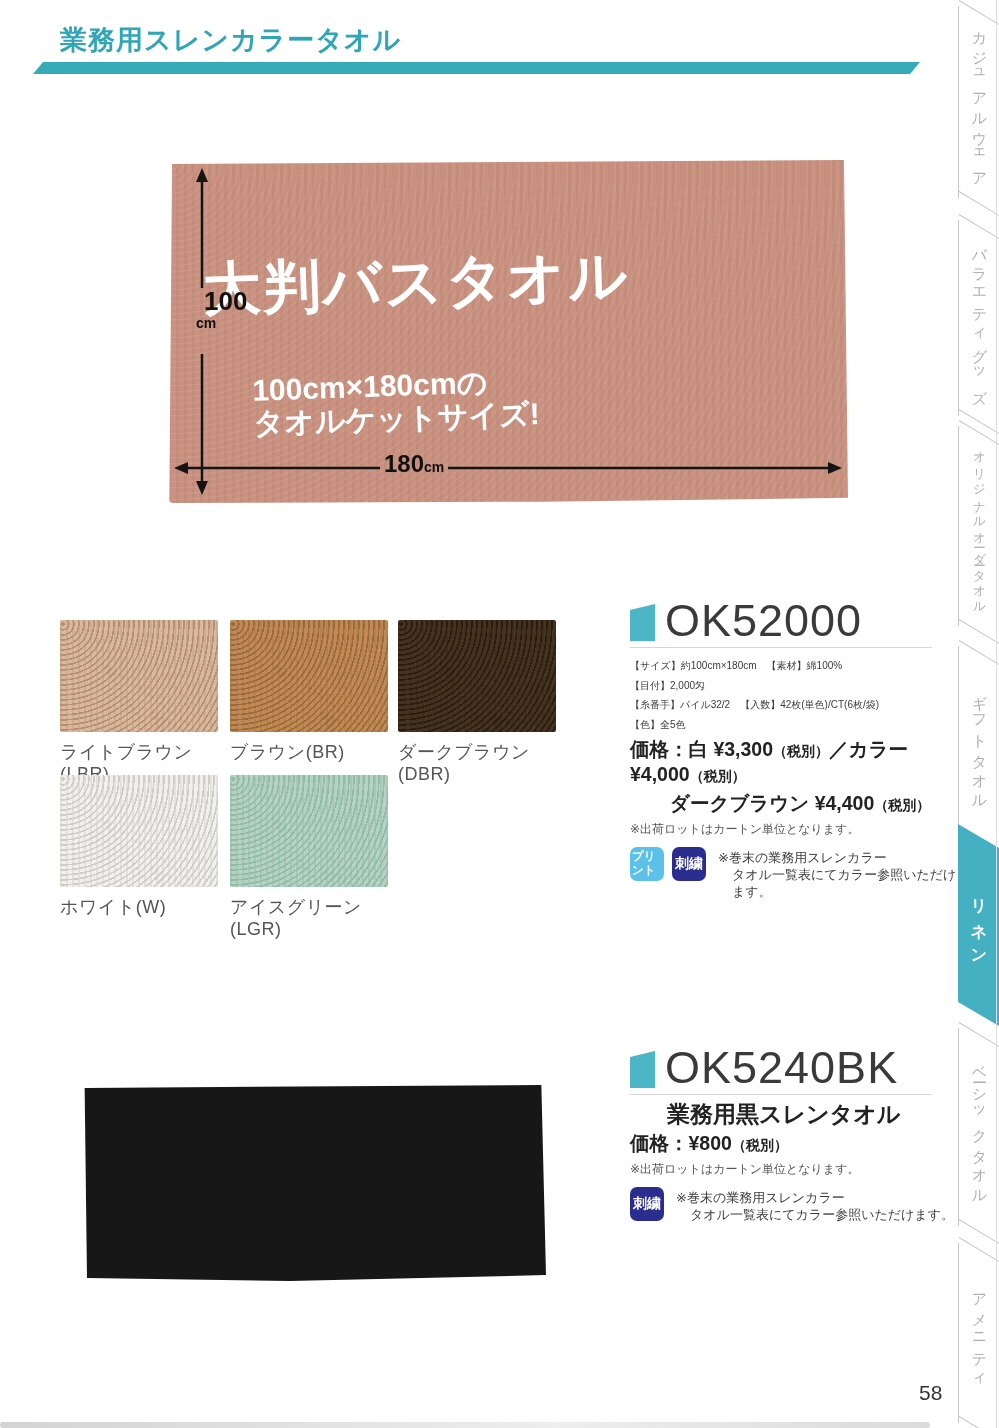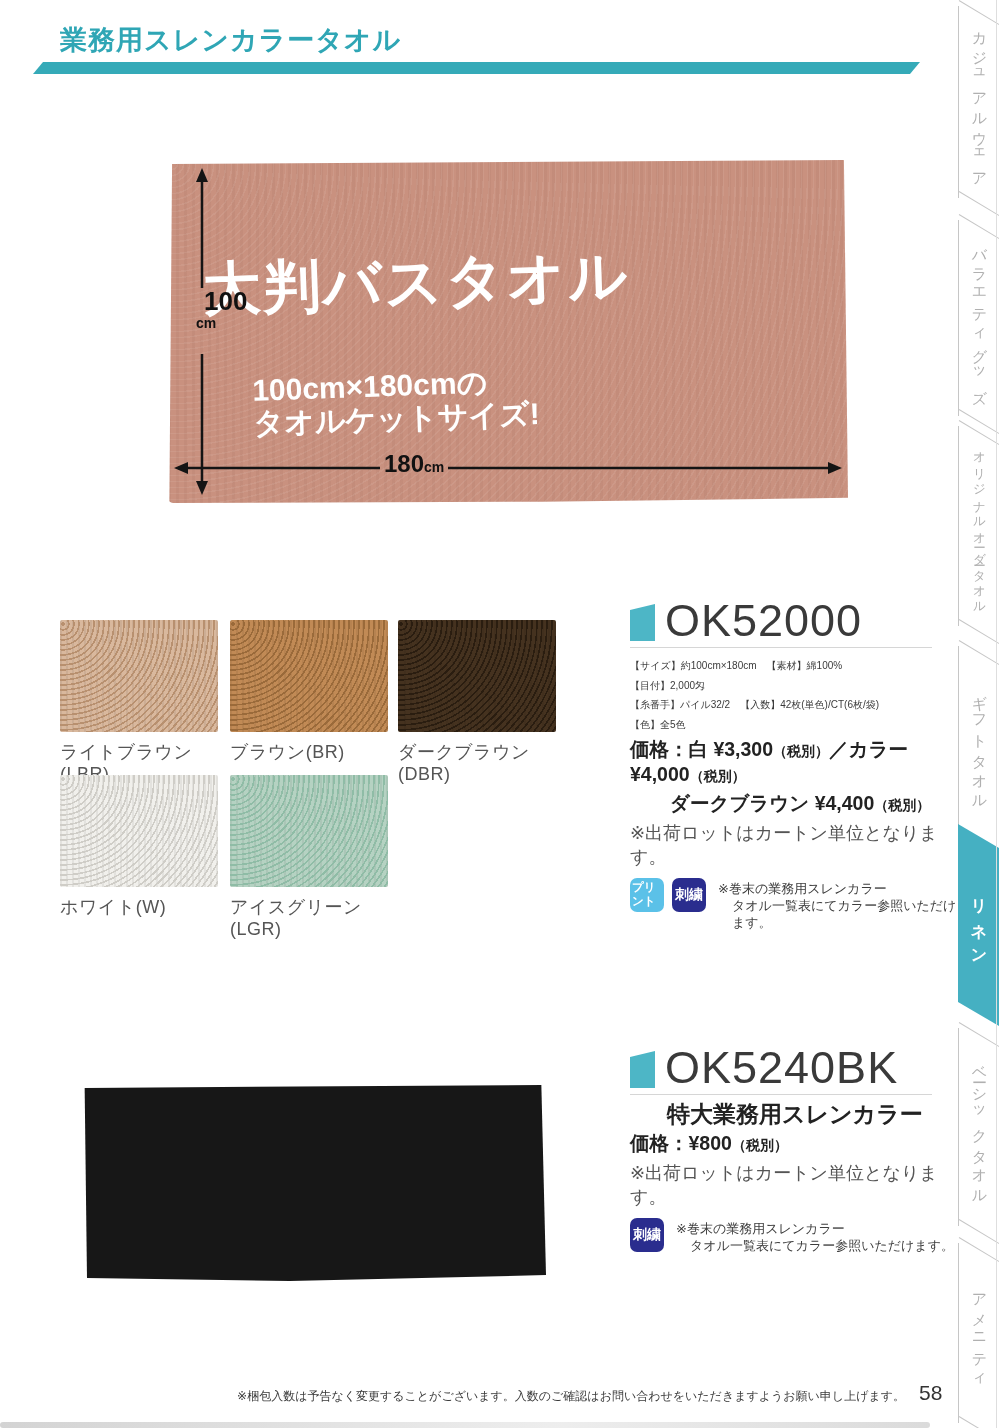--- a/index.html
+++ b/index.html
@@ -55,21 +55,21 @@
     clip-path:polygon(0 16%,100% 0,100% 100%,0 100%); }
   .code { margin-left:10px; font-size:45px; color:#3a3a3a; letter-spacing:1px; line-height:1; }
   .code-rule { margin-top:4px; width:302px; height:1px; background:#d6d6d6; }
   .pname { margin-top:6px; padding-left:32px; font-size:21.5px; font-weight:bold;
     color:#222; line-height:1.17; }
   .p2 .pname { padding-left:37px; font-size:23px; }
   .spec-block { margin-top:8px; font-size:10px; line-height:19.5px; color:#3b3b3b; }
   .price { margin-top:4px; font-size:19.5px; font-weight:bold; color:#222; line-height:23px; }
   .price.indent { padding-left:40px; }
   .tax { font-size:14px; font-weight:600; }
-  .lot-note { margin-top:4px; font-size:18px; color:#555; }
+  .lot-note { margin-top:4px; font-size:12px; color:#555; }
   .badge-row { margin-top:9px; display:flex; align-items:flex-start; }
   .badge { width:34px; height:34px; border-radius:7px; display:flex; align-items:center;
     justify-content:center; text-align:left; color:#fff; font-weight:bold; flex:0 0 auto; }
   .badge + .badge { margin-left:8px; }
   .badge-print { background:#5bc1e8; font-size:11.5px; line-height:1.2; padding:2px;
     line-break:anywhere; }
   .badge-emb { background:#2a2d8e; font-size:14px; }
   .ref-note { margin-left:12px; font-size:13px; color:#3d3d3d; line-height:17px; padding-top:2px; }
   .ref-note .indent2 { padding-left:14px; }
 
@@ -197,21 +197,21 @@
   </section>
 
   <div class="black-towel"></div>
 
   <section class="product p2">
     <div class="code-row">
       <span class="code-marker"></span>
       <span class="code">OK5240BK</span>
     </div>
     <div class="code-rule"></div>
-    <h2 class="pname">特大業務用スレンカラー</h2>
+    <h2 class="pname">業務用黒スレンタオル</h2>
     <p class="price">
       <span>価格：¥800</span><span class="tax">（税別）</span>
     </p>
     <p class="lot-note">※出荷ロットはカートン単位となります。</p>
     <div class="badge-row">
       <span class="badge badge-emb">刺繍</span>
       <div class="ref-note">
         <div>※巻末の業務用スレンカラー</div>
         <div class="indent2">タオル一覧表にてカラー参照いただけます。</div>
       </div>
@@ -236,17 +236,16 @@
     </div>
     <div class="tab inactive t5">
       <span class="vtext">ベーシックタオル</span>
     </div>
     <div class="tab inactive t6">
       <span class="vtext">アメニティ</span>
     </div>
   </nav>
   <div class="page-edge"></div>
 
-  <div class="footer-note">※梱包入数は予告なく変更することがございます。入数のご確認はお問い合わせをいただきますようお願い申し上げます。</div>
   <div class="page-number">58</div>
   <div class="scan-smudge"></div>
 
 </div>
 
 </body></html>

